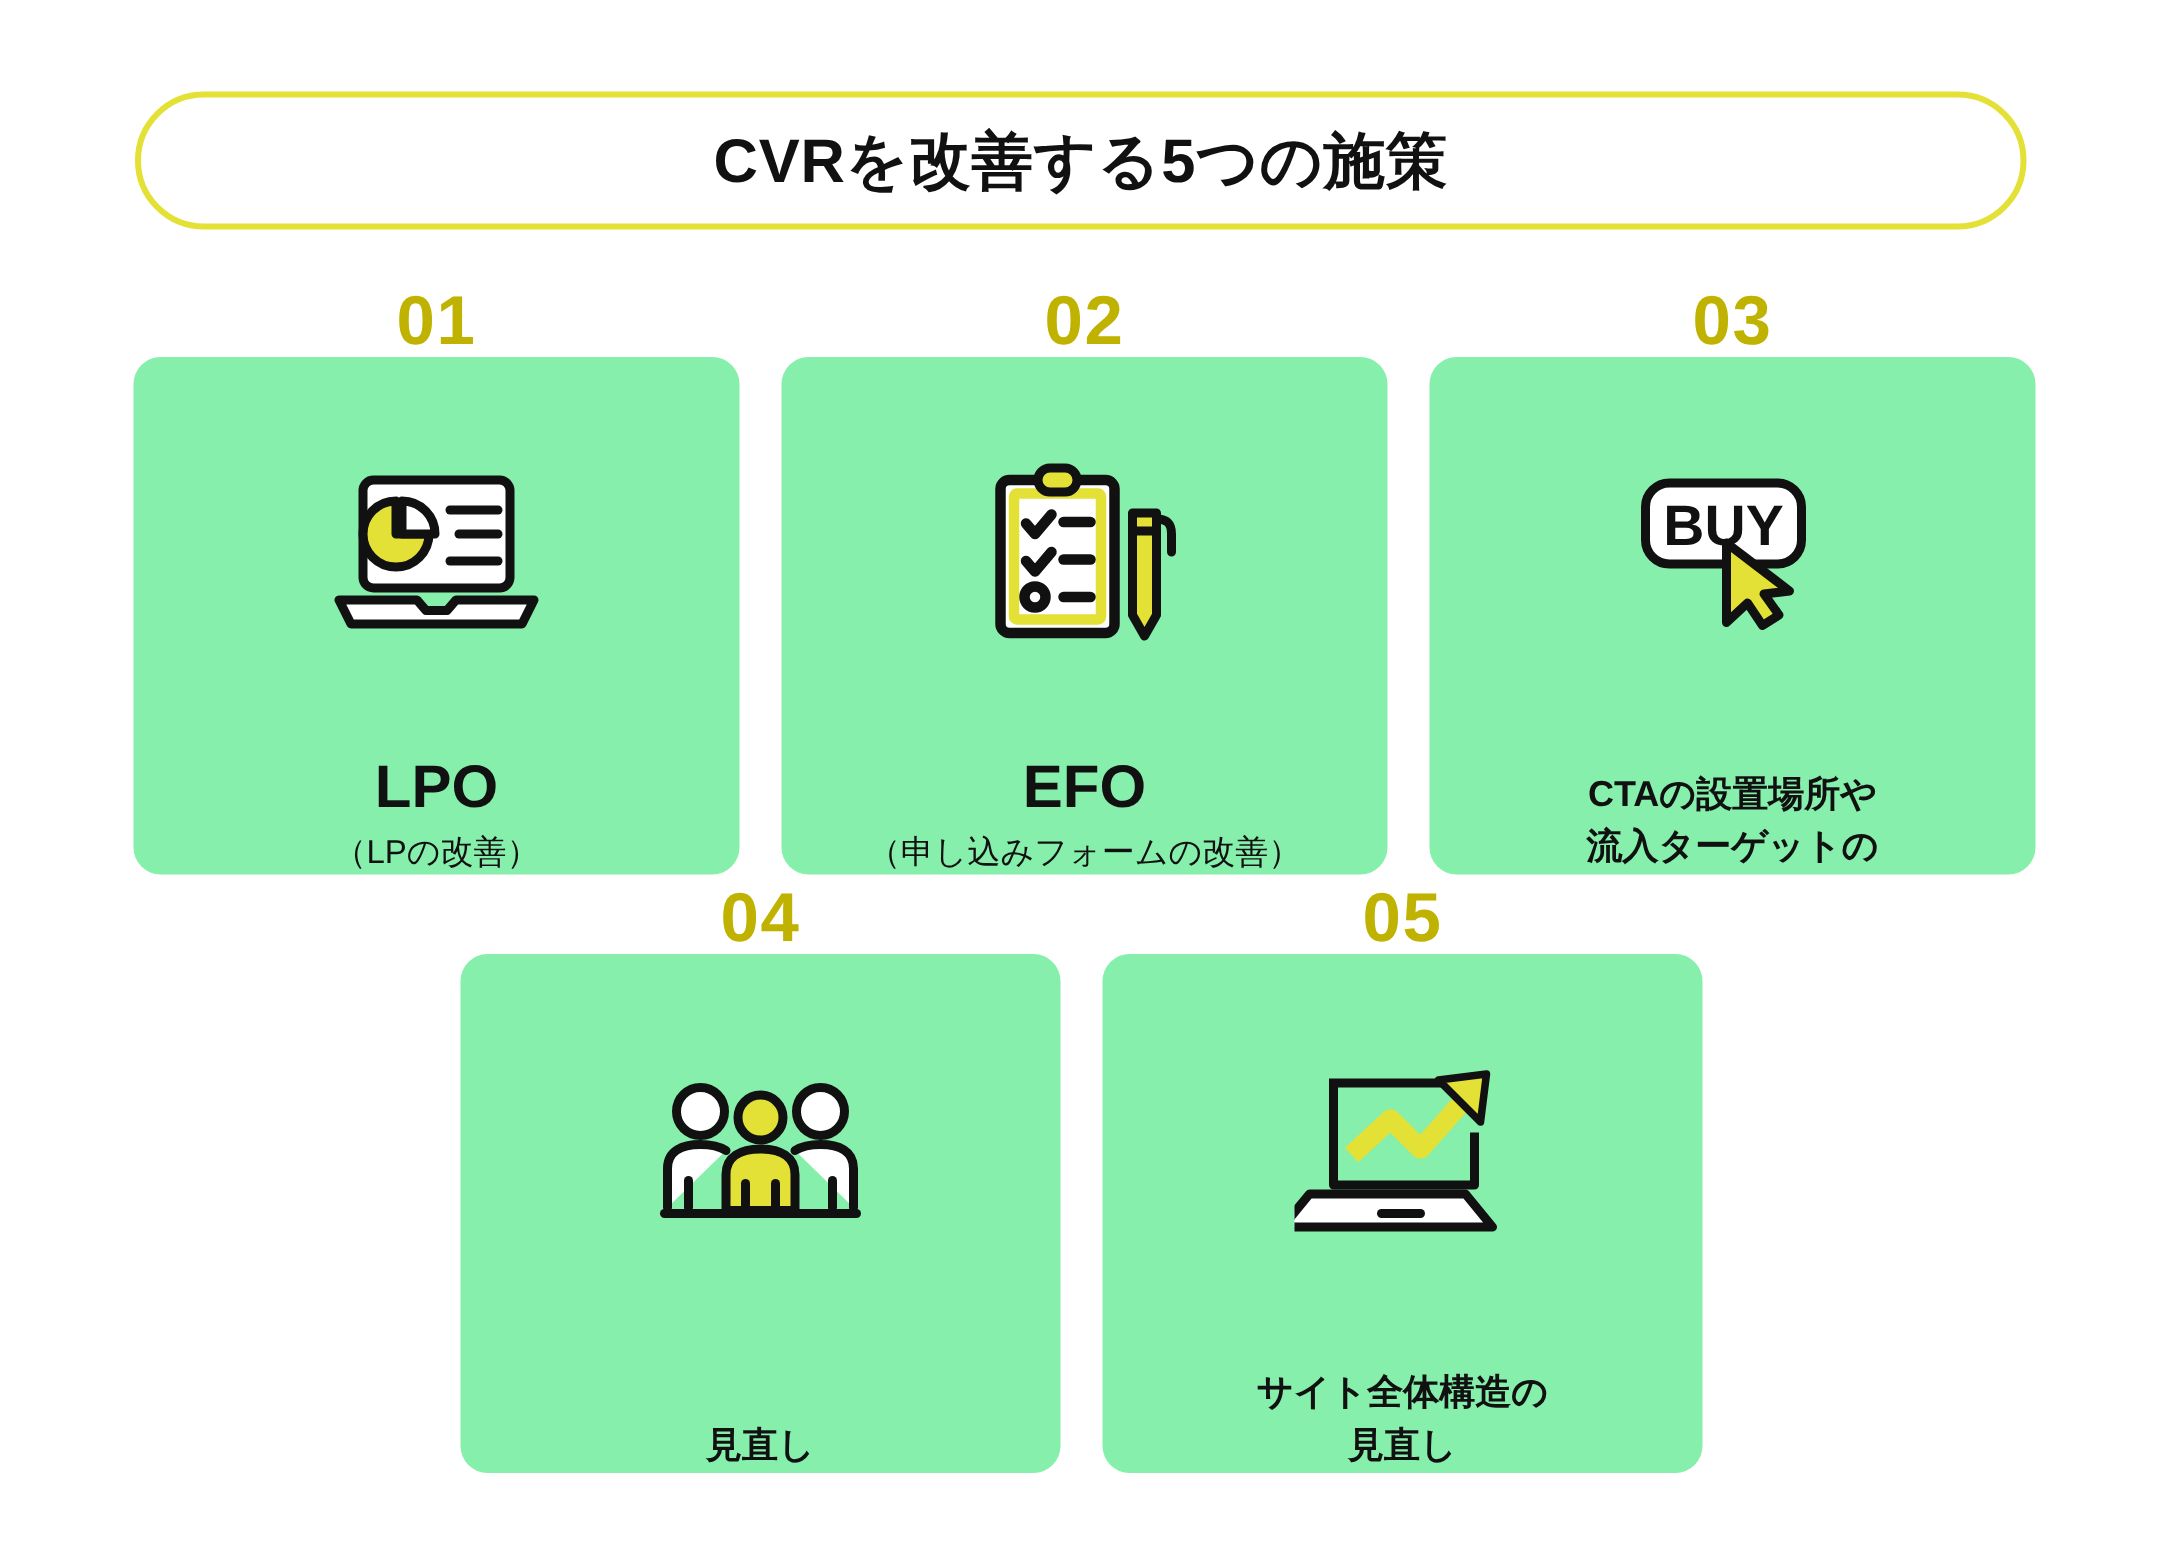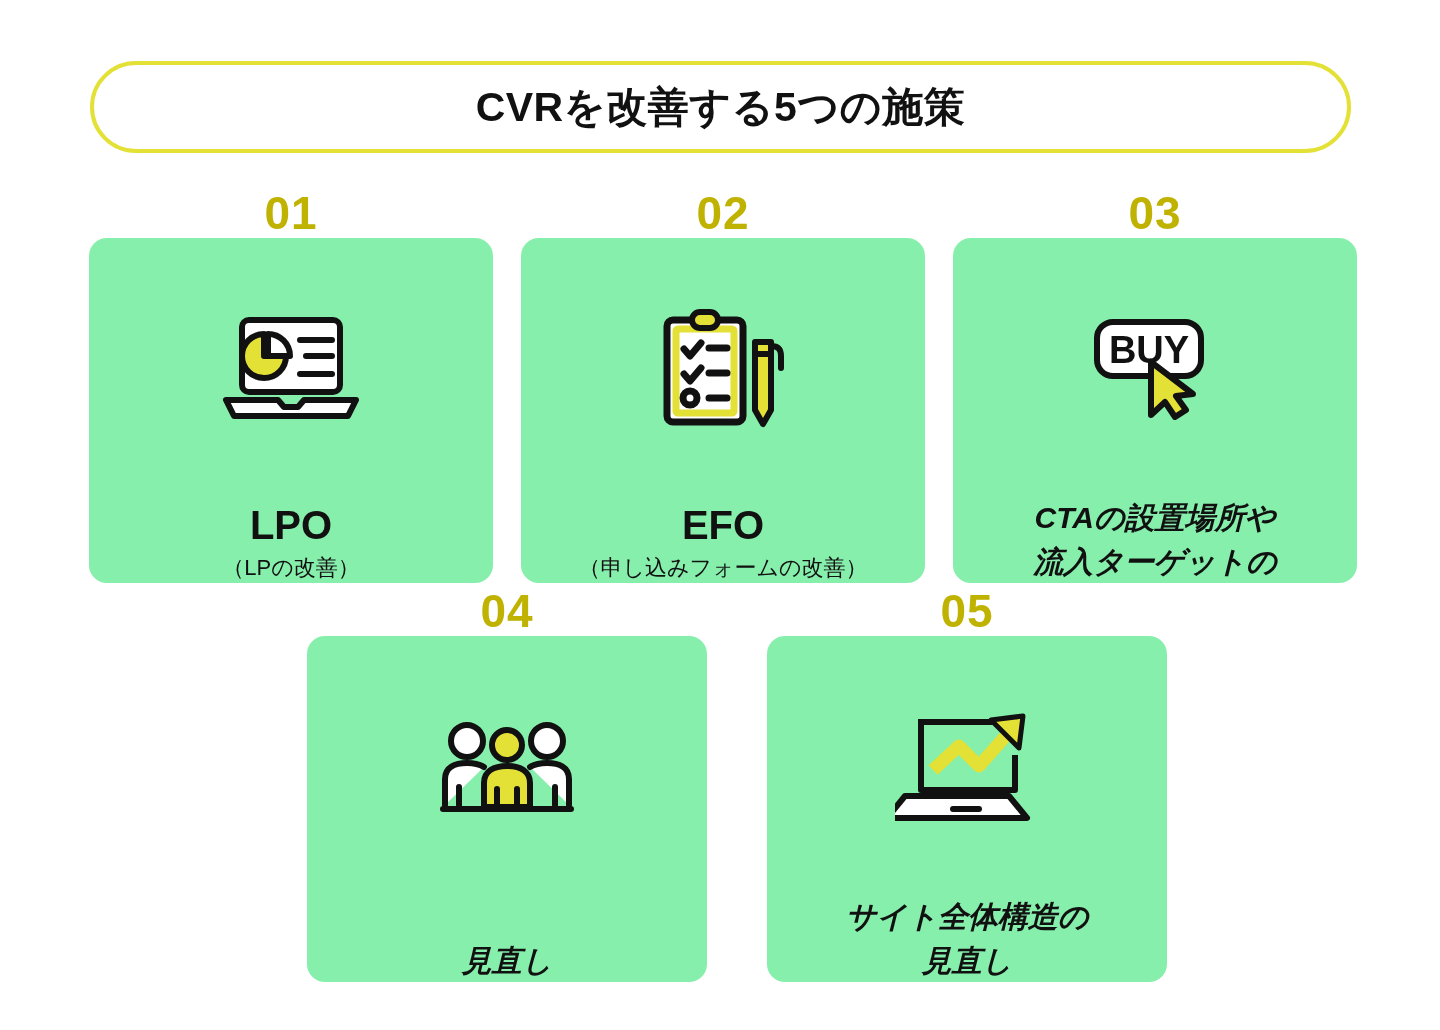--- a/index.html
+++ b/index.html
@@ -43,21 +43,21 @@
     color: #111111;
     white-space: nowrap;
   }
 
   
   .row {
     position: absolute;
     display: flex;
   }
   .row-1 { left: 89px; top: 190px; }
-  .row-2 { left: 307px; top: 588px; gap: 32px; }
+  .row-2 { left: 307px; top: 588px; }
 
   .card-wrap {
     position: relative;
     width: 404px;
   }
   .row-1 .card-wrap { margin-right: 28px; }
   .row-2 .card-wrap { width: 400px; margin-right: 28px; }
   .card-wrap:last-child { margin-right: 0; }
 
   .card-number {
@@ -101,23 +101,22 @@
   }
   .row-2 .card-text { margin-top: 40px; }
 
   .card-label {
     font-size: 40px;
     font-weight: bold;
     line-height: 1.25;
     color: #111111;
   }
   .card-label.jp {
-    font-size: 30px;
+    font-size: 24px;
     line-height: 1.45;
-    font-style: italic;
   }
   .card-sub {
     font-size: 22px;
     font-weight: normal;
     line-height: 1.3;
     color: #111111;
     margin-top: 4px;
   }
 </style>
 </head>

